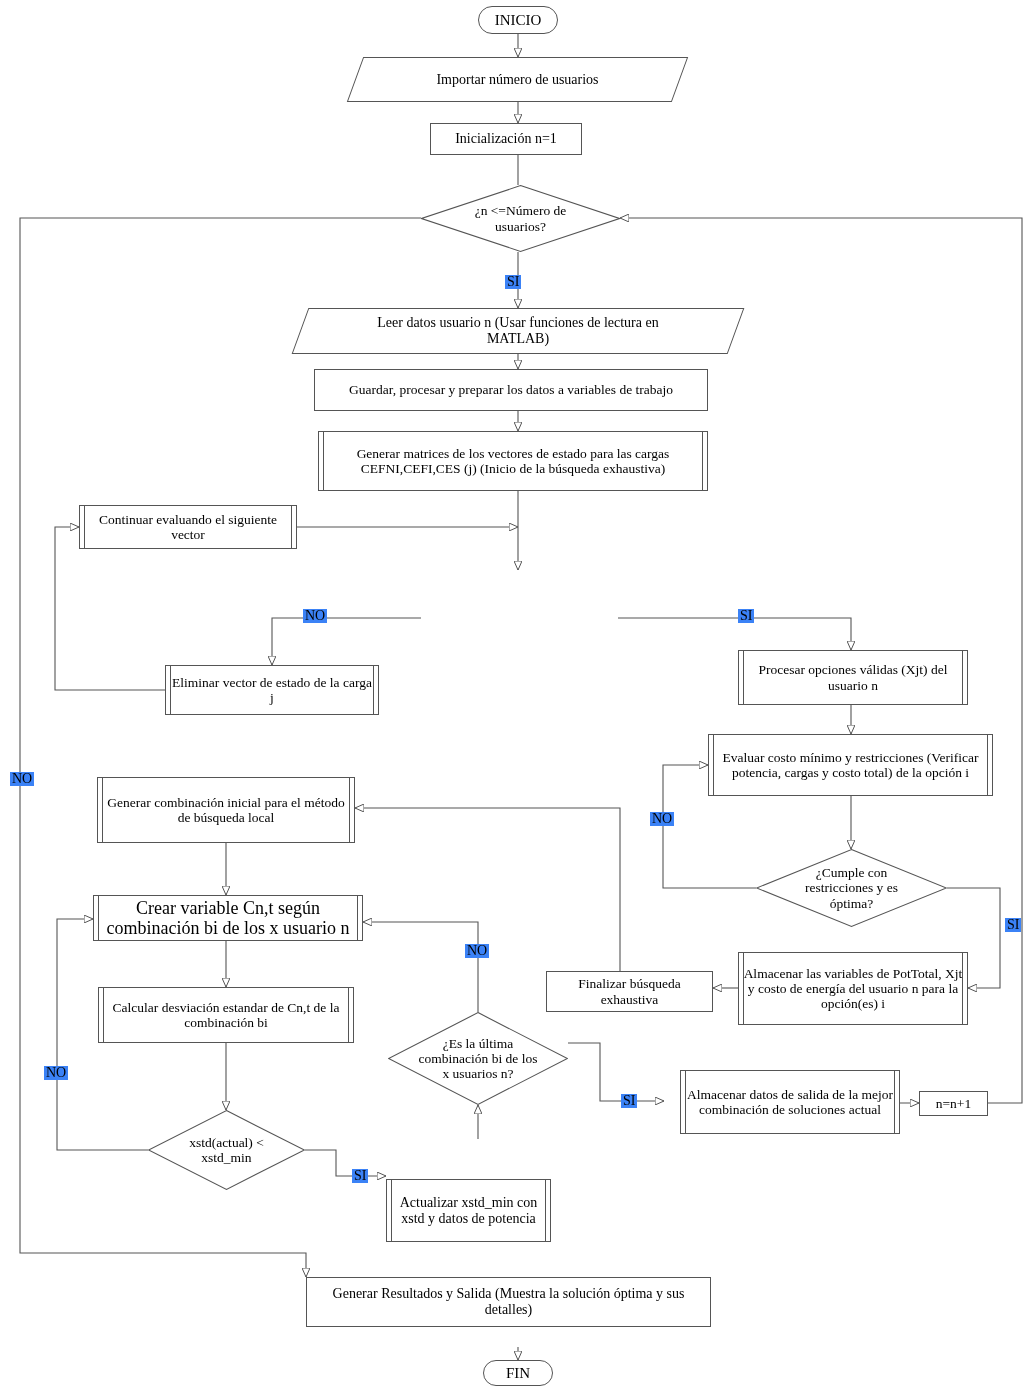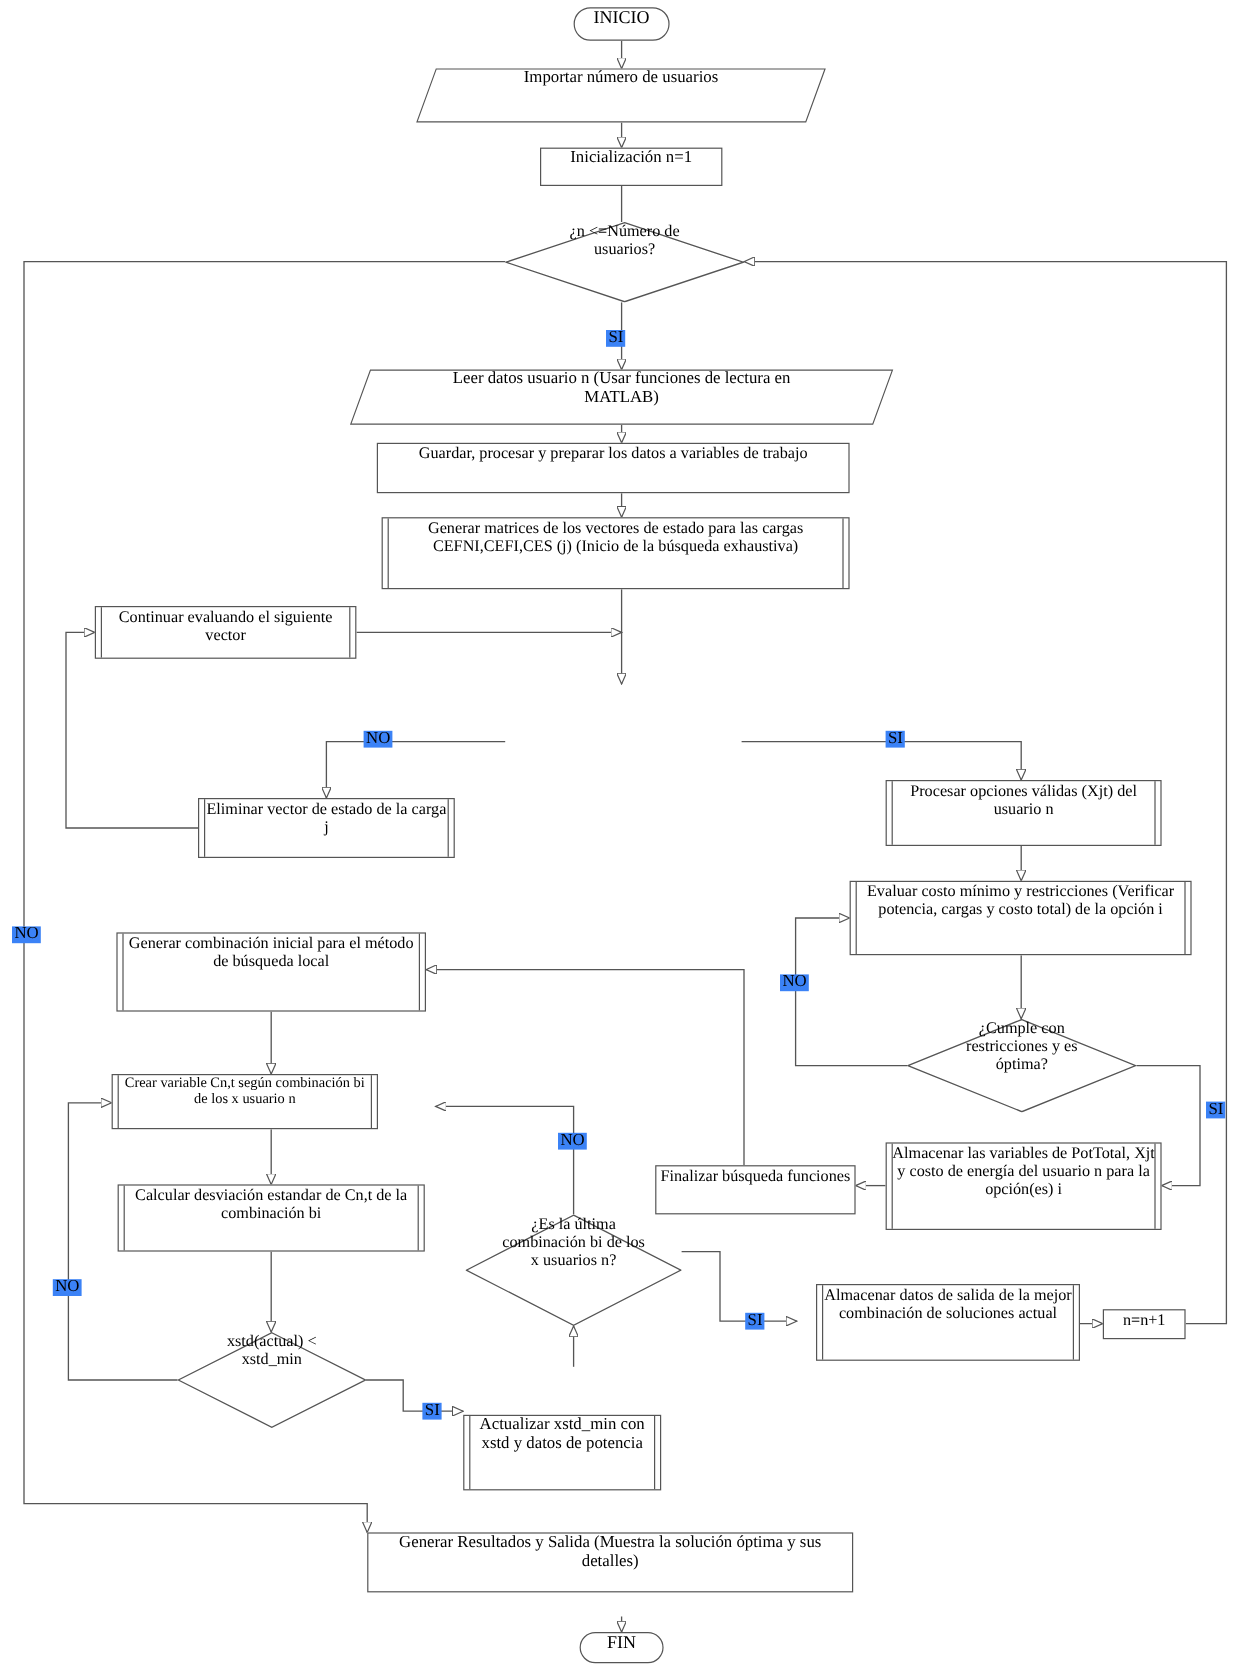--- a/index.html
+++ b/index.html
@@ -1,19 +1,19 @@
 <!DOCTYPE html>
 <html><head>
 <meta charset="utf-8">
 <style>
   html,body{margin:0;padding:0;background:#ffffff;}
   body{font-family:"Liberation Serif","DejaVu Serif",serif;}
   #canvas{position:relative;width:1036px;height:1387px;background:#fff;overflow:hidden;}
   #wires{position:absolute;left:0;top:0;width:1036px;height:1387px;}
-  .node{position:absolute;box-sizing:border-box;display:flex;align-items:flex-start;justify-content:center;text-align:center;color:#000;}
+  .node{position:absolute;box-sizing:border-box;display:flex;align-items:center;justify-content:center;text-align:center;color:#000;}
   .node .txt{display:block;line-height:1.12;padding:0 3px;}
   
   .rect{border:1px solid #555;background:#fff;}
   
   .rect2{border:1px solid #555;background:#fff;}
   .rect2::before,.rect2::after{content:"";position:absolute;top:0;bottom:0;width:0;border-left:1px solid #555;}
   .rect2::before{left:4px;}
   .rect2::after{right:4px;}
   
   .term{border:1px solid #555;border-radius:18px;background:#fff;}
@@ -102,21 +102,21 @@
 
   <div class="node term" style="left:478px;top:6px;width:80px;height:28px;font-size:15px;">
     <span class="txt">INICIO</span>
   </div>
 
   <div class="node para" style="left:355px;top:57px;width:325px;height:45px;font-size:14px;">
     <span class="skewbg"></span>
     <span class="txt">Importar número de usuarios</span>
   </div>
 
-  <div class="node rect" style="left:450px;top:123px;width:152px;height:32px;font-size:14px;">
+  <div class="node rect" style="left:430px;top:123px;width:152px;height:32px;font-size:14px;">
     <span class="txt">Inicialización n=1</span>
   </div>
 
   <div class="node dia" style="left:421px;top:185px;width:199px;height:67px;font-size:13.5px;">
     <svg class="diabg" viewBox="0 0 199 67" preserveAspectRatio="none">
       <polygon points="99.5,0.6 198.4,33.5 99.5,66.4 0.6,33.5" fill="#fff" stroke="#555" stroke-width="1.1"></polygon>
     </svg>
     <span class="txt" style="max-width:140px;">¿n &lt;=Número de usuarios?</span>
   </div>
 
@@ -155,28 +155,28 @@
       <polygon points="95.5,0.6 190.4,39 95.5,77.4 0.6,39" fill="#fff" stroke="#555" stroke-width="1.1"></polygon>
     </svg>
     <span class="txt" style="max-width:120px;">¿Cumple con restricciones y es óptima?</span>
   </div>
 
   <div class="node rect2" style="left:738px;top:952px;width:230px;height:73px;font-size:13.5px;">
     <span class="txt">Almacenar las variables de PotTotal, Xjt y costo de energía del usuario n para la opción(es) i</span>
   </div>
 
   <div class="node rect" style="left:546px;top:971px;width:167px;height:41px;font-size:13.5px;">
-    <span class="txt">Finalizar búsqueda funciones</span>
+    <span class="txt">Finalizar búsqueda exhaustiva</span>
   </div>
 
   <div class="node rect2" style="left:97px;top:777px;width:258px;height:66px;font-size:13.5px;">
     <span class="txt">Generar combinación inicial para el método de búsqueda local</span>
   </div>
 
-  <div class="node rect2" style="left:93px;top:895px;width:222px;height:46px;font-size:12px;">
+  <div class="node rect2" style="left:93px;top:895px;width:270px;height:46px;font-size:18px;">
     <span class="txt">Crear variable Cn,t según combinación bi de los x usuario n</span>
   </div>
 
   <div class="node rect2" style="left:98px;top:987px;width:256px;height:56px;font-size:13.5px;">
     <span class="txt">Calcular desviación estandar de Cn,t de la combinación bi</span>
   </div>
 
   <div class="node dia" style="left:148px;top:1110px;width:157px;height:80px;font-size:13.5px;">
     <svg class="diabg" viewBox="0 0 157 80" preserveAspectRatio="none">
       <polygon points="78.5,0.6 156.4,40 78.5,79.4 0.6,40" fill="#fff" stroke="#555" stroke-width="1.1"></polygon>

